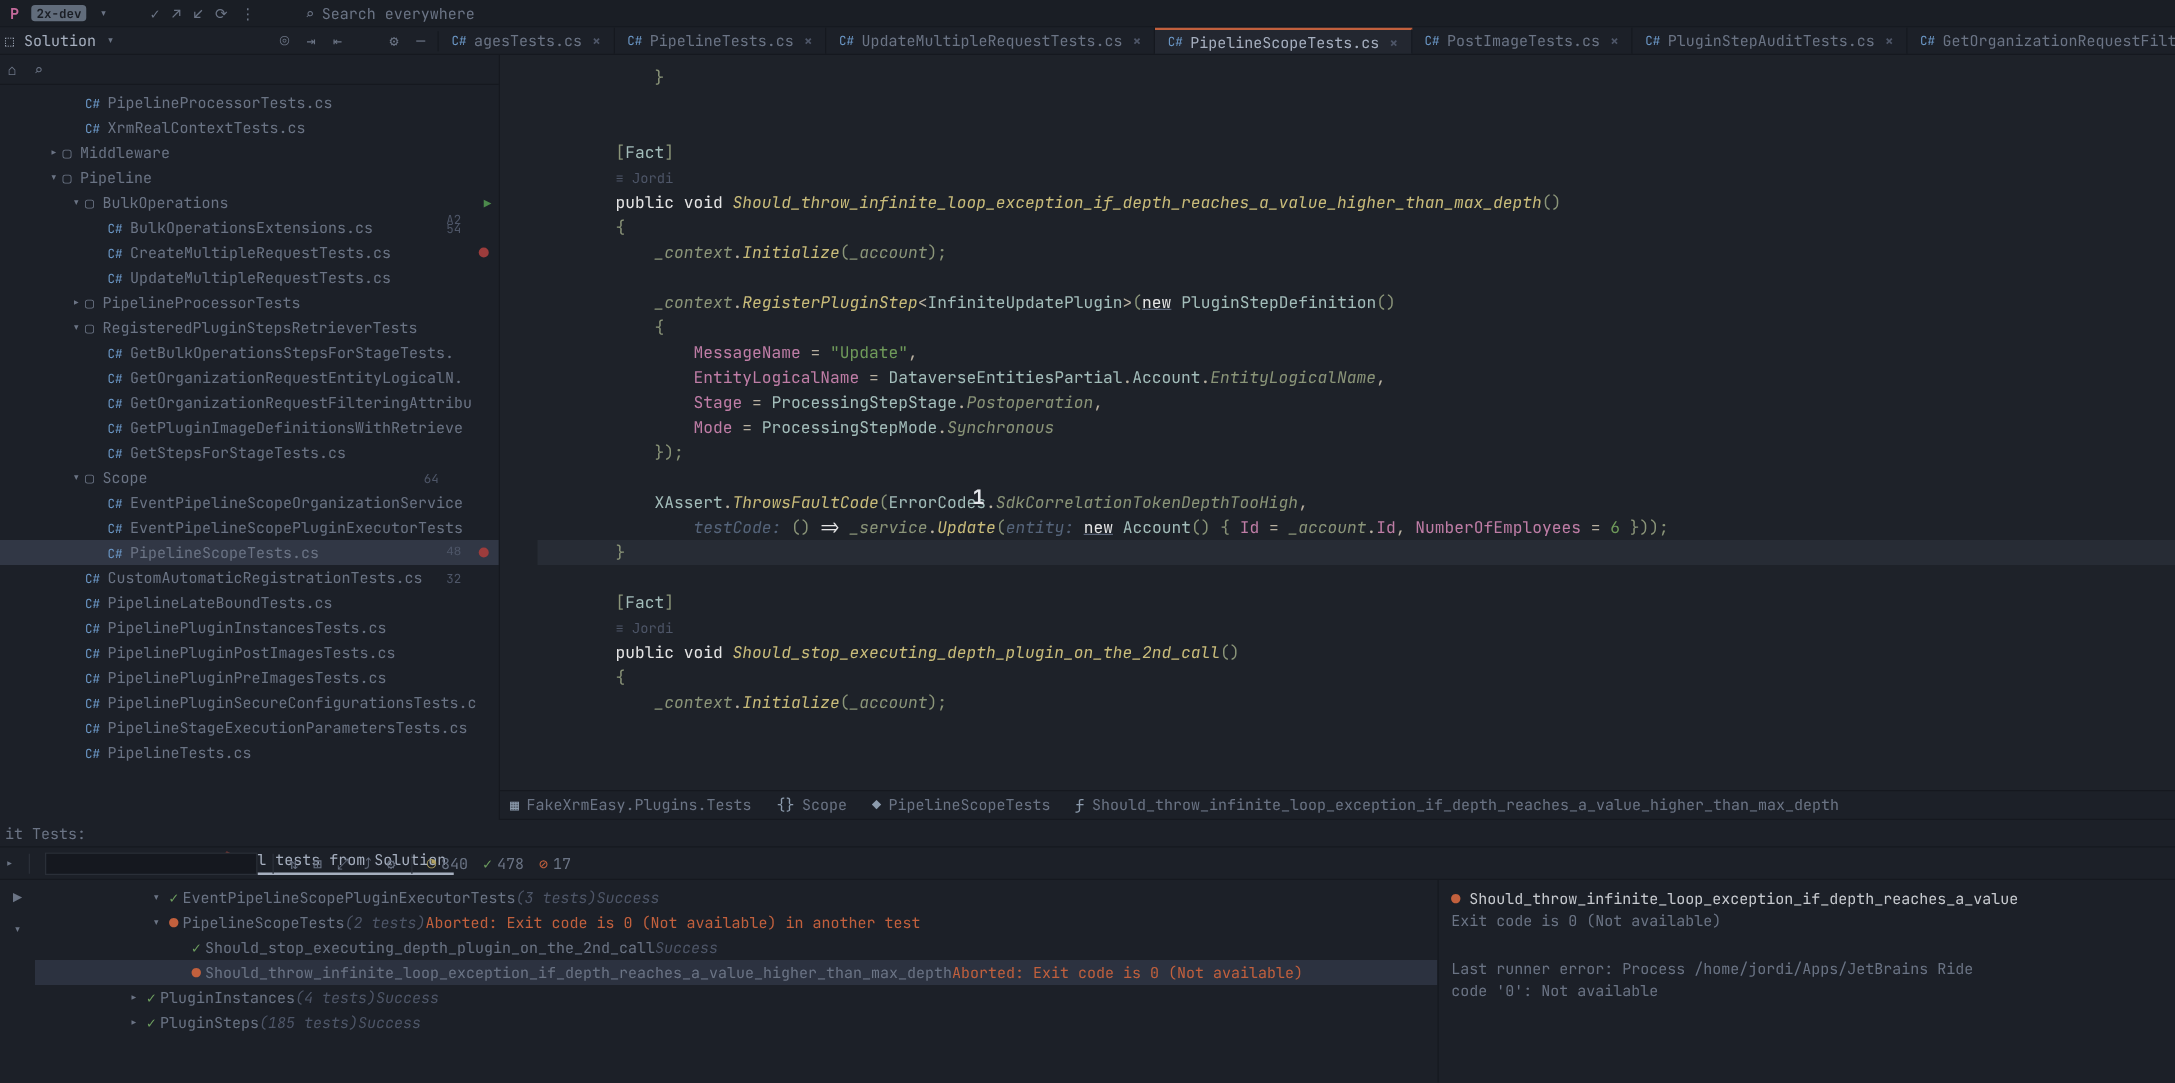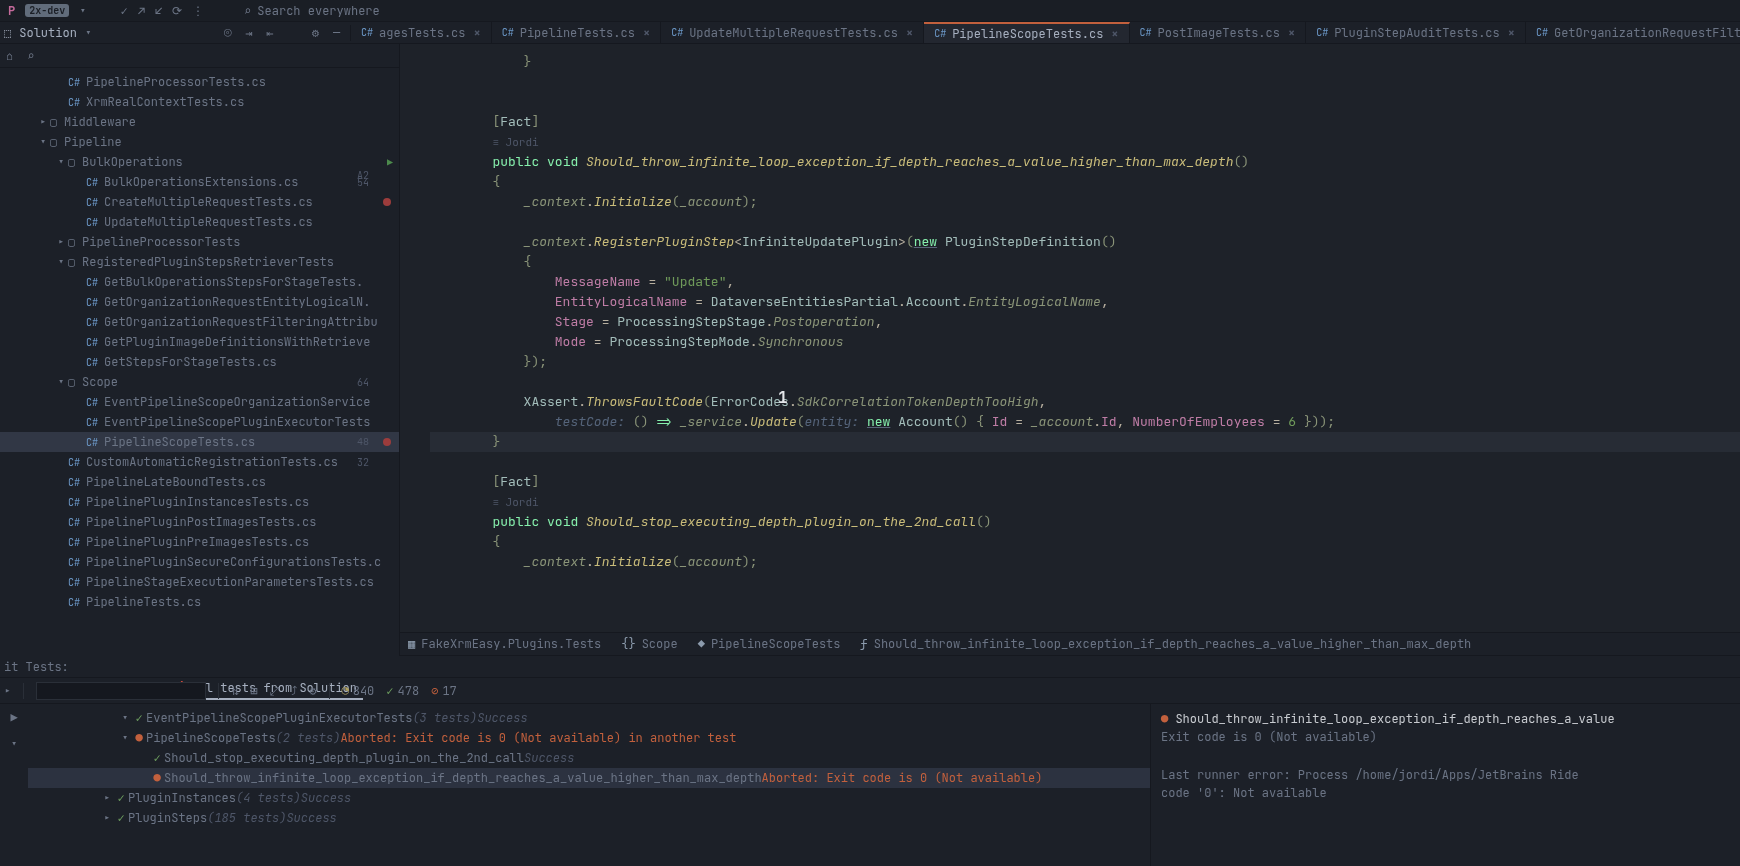--- a/index.html
+++ b/index.html
@@ -40,21 +40,21 @@
   .folder-icon{width:14px;color:var(--fg-dim);}
   .tree-label{color:var(--fg-dim);}
   .gutter-mark{position:absolute;font-size:10px;color:var(--fg-dimmer);}
   .bp{position:absolute;width:8px;height:8px;border-radius:50%;background:var(--breakpoint);}
   .run-tri{position:absolute;color:#4c8a4c;font-size:10px;}
   
   .editor-wrap{flex:1;display:flex;flex-direction:column;min-width:0;}
   .editor{flex:1;overflow:hidden;padding:8px 0 0 30px;background:#1e2229;position:relative;}
   .code-line{white-space:pre;height:20px;line-height:20px;font-size:13px;color:#b8b0a0;}
   .code-line.hl{background:#272c35;}
-  .kw{color:#86efac;text-align:right;}
+  .kw{color:#e5e5e5;text-align:right;}
   .fn{color:#c9bc7a;font-style:italic;}
   .str{color:#6f9a5a;}
   .type{color:#a3bdba;}
   .param{color:#8a9478;font-style:italic;}
   .num{color:#6f9a5a;}
   .dim{color:#55647a;font-style:italic;}
   .field{color:#bf7da6;}
   .paren{color:#8a9478;}
   .underline{text-decoration:underline;text-decoration-color:#5a6478;}
   .author{color:var(--fg-dimmer);font-size:11px;}
@@ -246,21 +246,21 @@
           </div>
           <div class="tree-row" style="padding-left: 72px;">
             <span class="twisty"></span>
             <span class="file-icon">C#</span>
             <span class="tree-label">GetStepsForStageTests.cs</span>
           </div>
           <div class="tree-row" style="padding-left: 54px;">
             <span class="twisty">▾</span>
             <span class="folder-icon">▢</span>
             <span class="tree-label">Scope</span>
-            <span class="gutter-mark" style="right: 30px;">64</span>
+            <span class="gutter-mark" style="right: 48px;">64</span>
           </div>
           <div class="tree-row" style="padding-left: 72px;">
             <span class="twisty"></span>
             <span class="file-icon">C#</span>
             <span class="tree-label">EventPipelineScopeOrganizationService</span>
           </div>
           <div class="tree-row" style="padding-left: 72px;">
             <span class="twisty"></span>
             <span class="file-icon">C#</span>
             <span class="tree-label">EventPipelineScopePluginExecutorTests</span>

